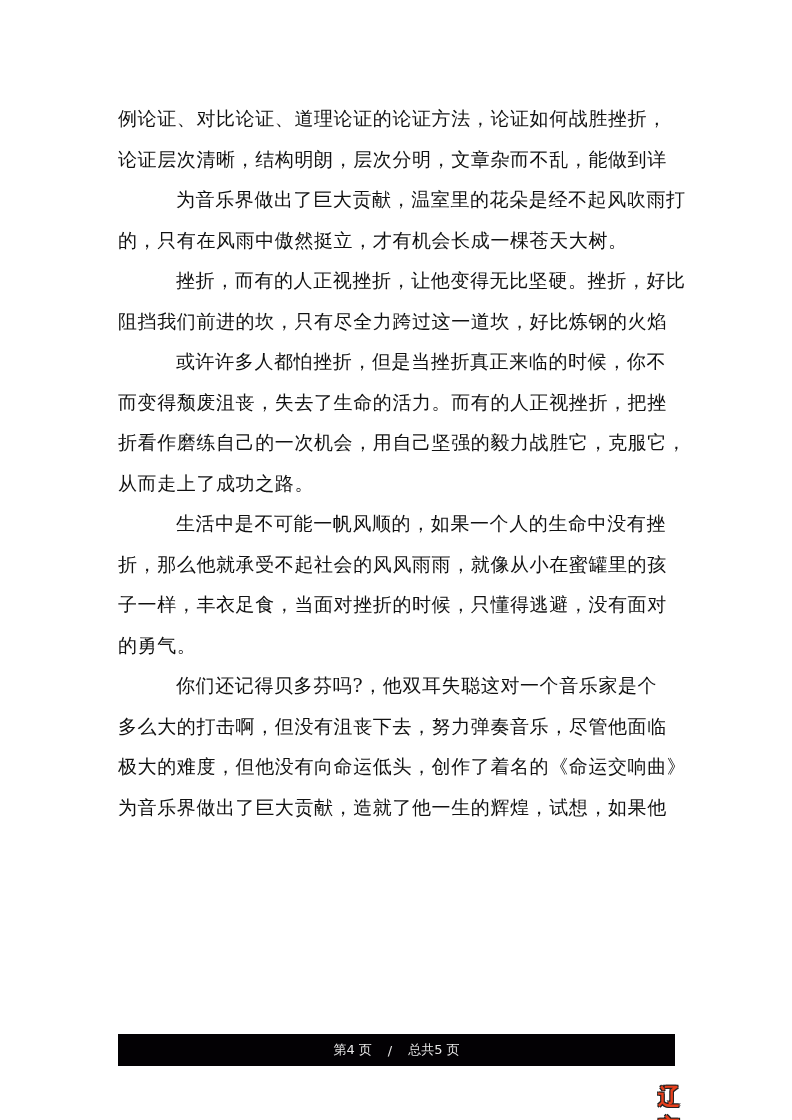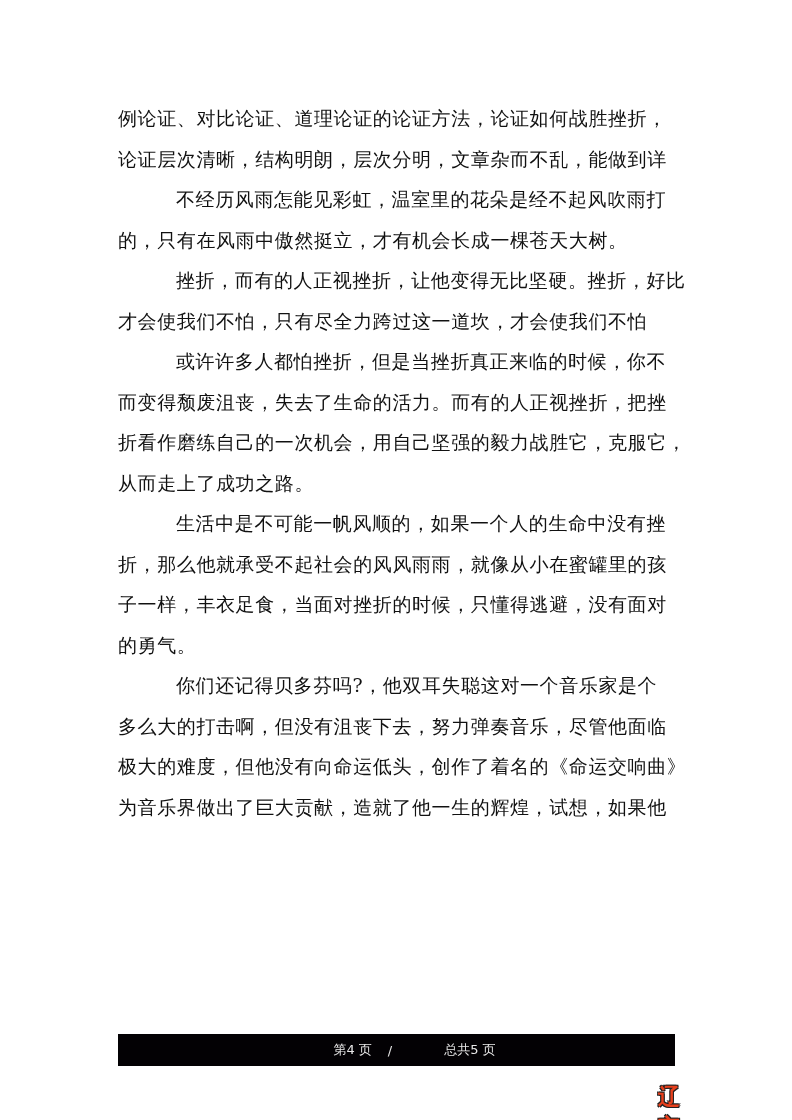--- a/index.html
+++ b/index.html
@@ -52,21 +52,20 @@
       background: #030104;
       display: flex;
       align-items: center;
       justify-content: center;
       color: #e8e8e8;
       font-family: "DejaVu Sans", "Liberation Sans", sans-serif;
       font-size: 13px;
     }
     .footer-bar span {
       white-space: pre;
-      margin-left: 36px;
     }
     .footer-bar .sep {
       margin: 0 16px;
     }
     .watermark {
       position: absolute;
       left: 658px;
       top: 1070px;
       font-family: "DejaVu Sans", "Liberation Sans", sans-serif;
       font-weight: bold;
@@ -84,24 +83,24 @@
       margin-top: 48px;
     }
   </style>
 </head>
 <body>
 
 <div class="page">
   <div class="text-column" id="text-column">
       <div class="line">例论证、对比论证、道理论证的论证方法，论证如何战胜挫折，</div>
       <div class="line">论证层次清晰，结构明朗，层次分明，文章杂而不乱，能做到详</div>
-      <div class="line indent">不经历风雨怎能见彩虹，温室里的花朵是经不起风吹雨打</div>
+      <div class="line indent">为音乐界做出了巨大贡献，温室里的花朵是经不起风吹雨打</div>
       <div class="line">的，只有在风雨中傲然挺立，才有机会长成一棵苍天大树。</div>
       <div class="line indent">挫折，而有的人正视挫折，让他变得无比坚硬。挫折，好比</div>
-      <div class="line">才会使我们不怕，只有尽全力跨过这一道坎，才会使我们不怕</div>
+      <div class="line">阻挡我们前进的坎，只有尽全力跨过这一道坎，好比炼钢的火焰</div>
       <div class="line indent">或许许多人都怕挫折，但是当挫折真正来临的时候，你不</div>
       <div class="line">而变得颓废沮丧，失去了生命的活力。而有的人正视挫折，把挫</div>
       <div class="line">折看作磨练自己的一次机会，用自己坚强的毅力战胜它，克服它，</div>
       <div class="line">从而走上了成功之路。</div>
       <div class="line indent">生活中是不可能一帆风顺的，如果一个人的生命中没有挫</div>
       <div class="line">折，那么他就承受不起社会的风风雨雨，就像从小在蜜罐里的孩</div>
       <div class="line">子一样，丰衣足食，当面对挫折的时候，只懂得逃避，没有面对</div>
       <div class="line">的勇气。</div>
       <div class="line indent">你们还记得贝多芬吗?，他双耳失聪这对一个音乐家是个</div>
       <div class="line">多么大的打击啊，但没有沮丧下去，努力弹奏音乐，尽管他面临</div>

